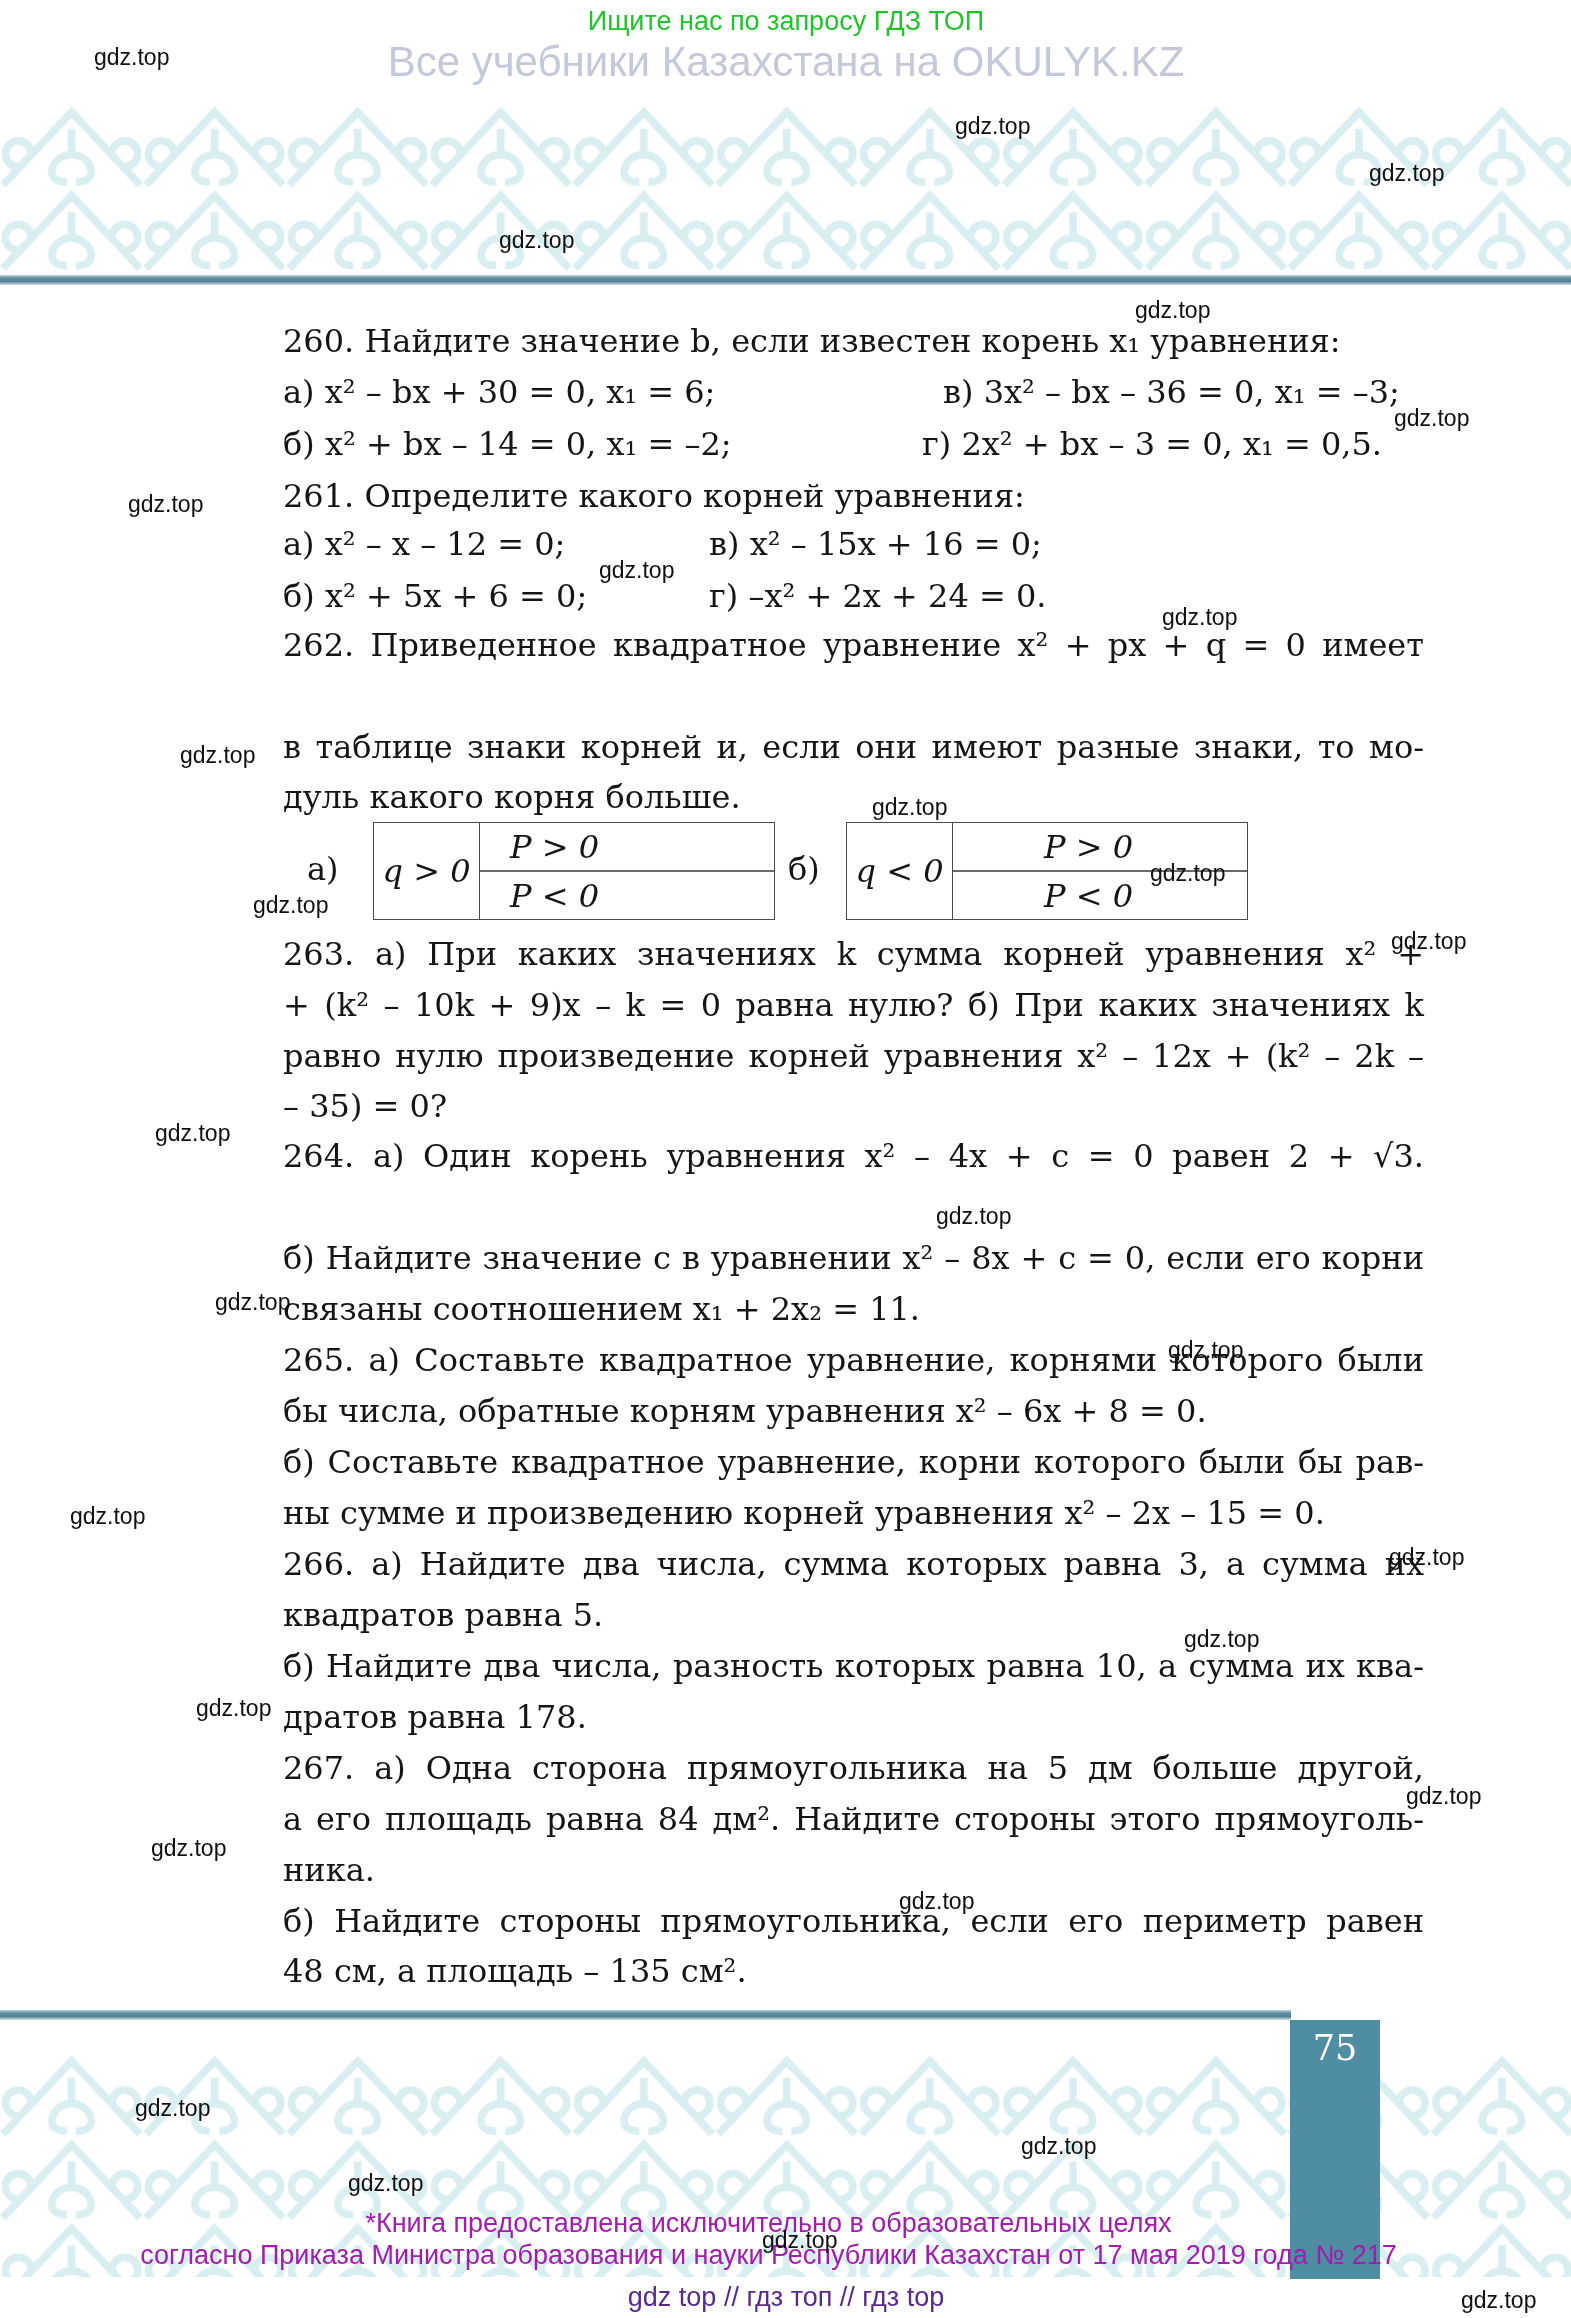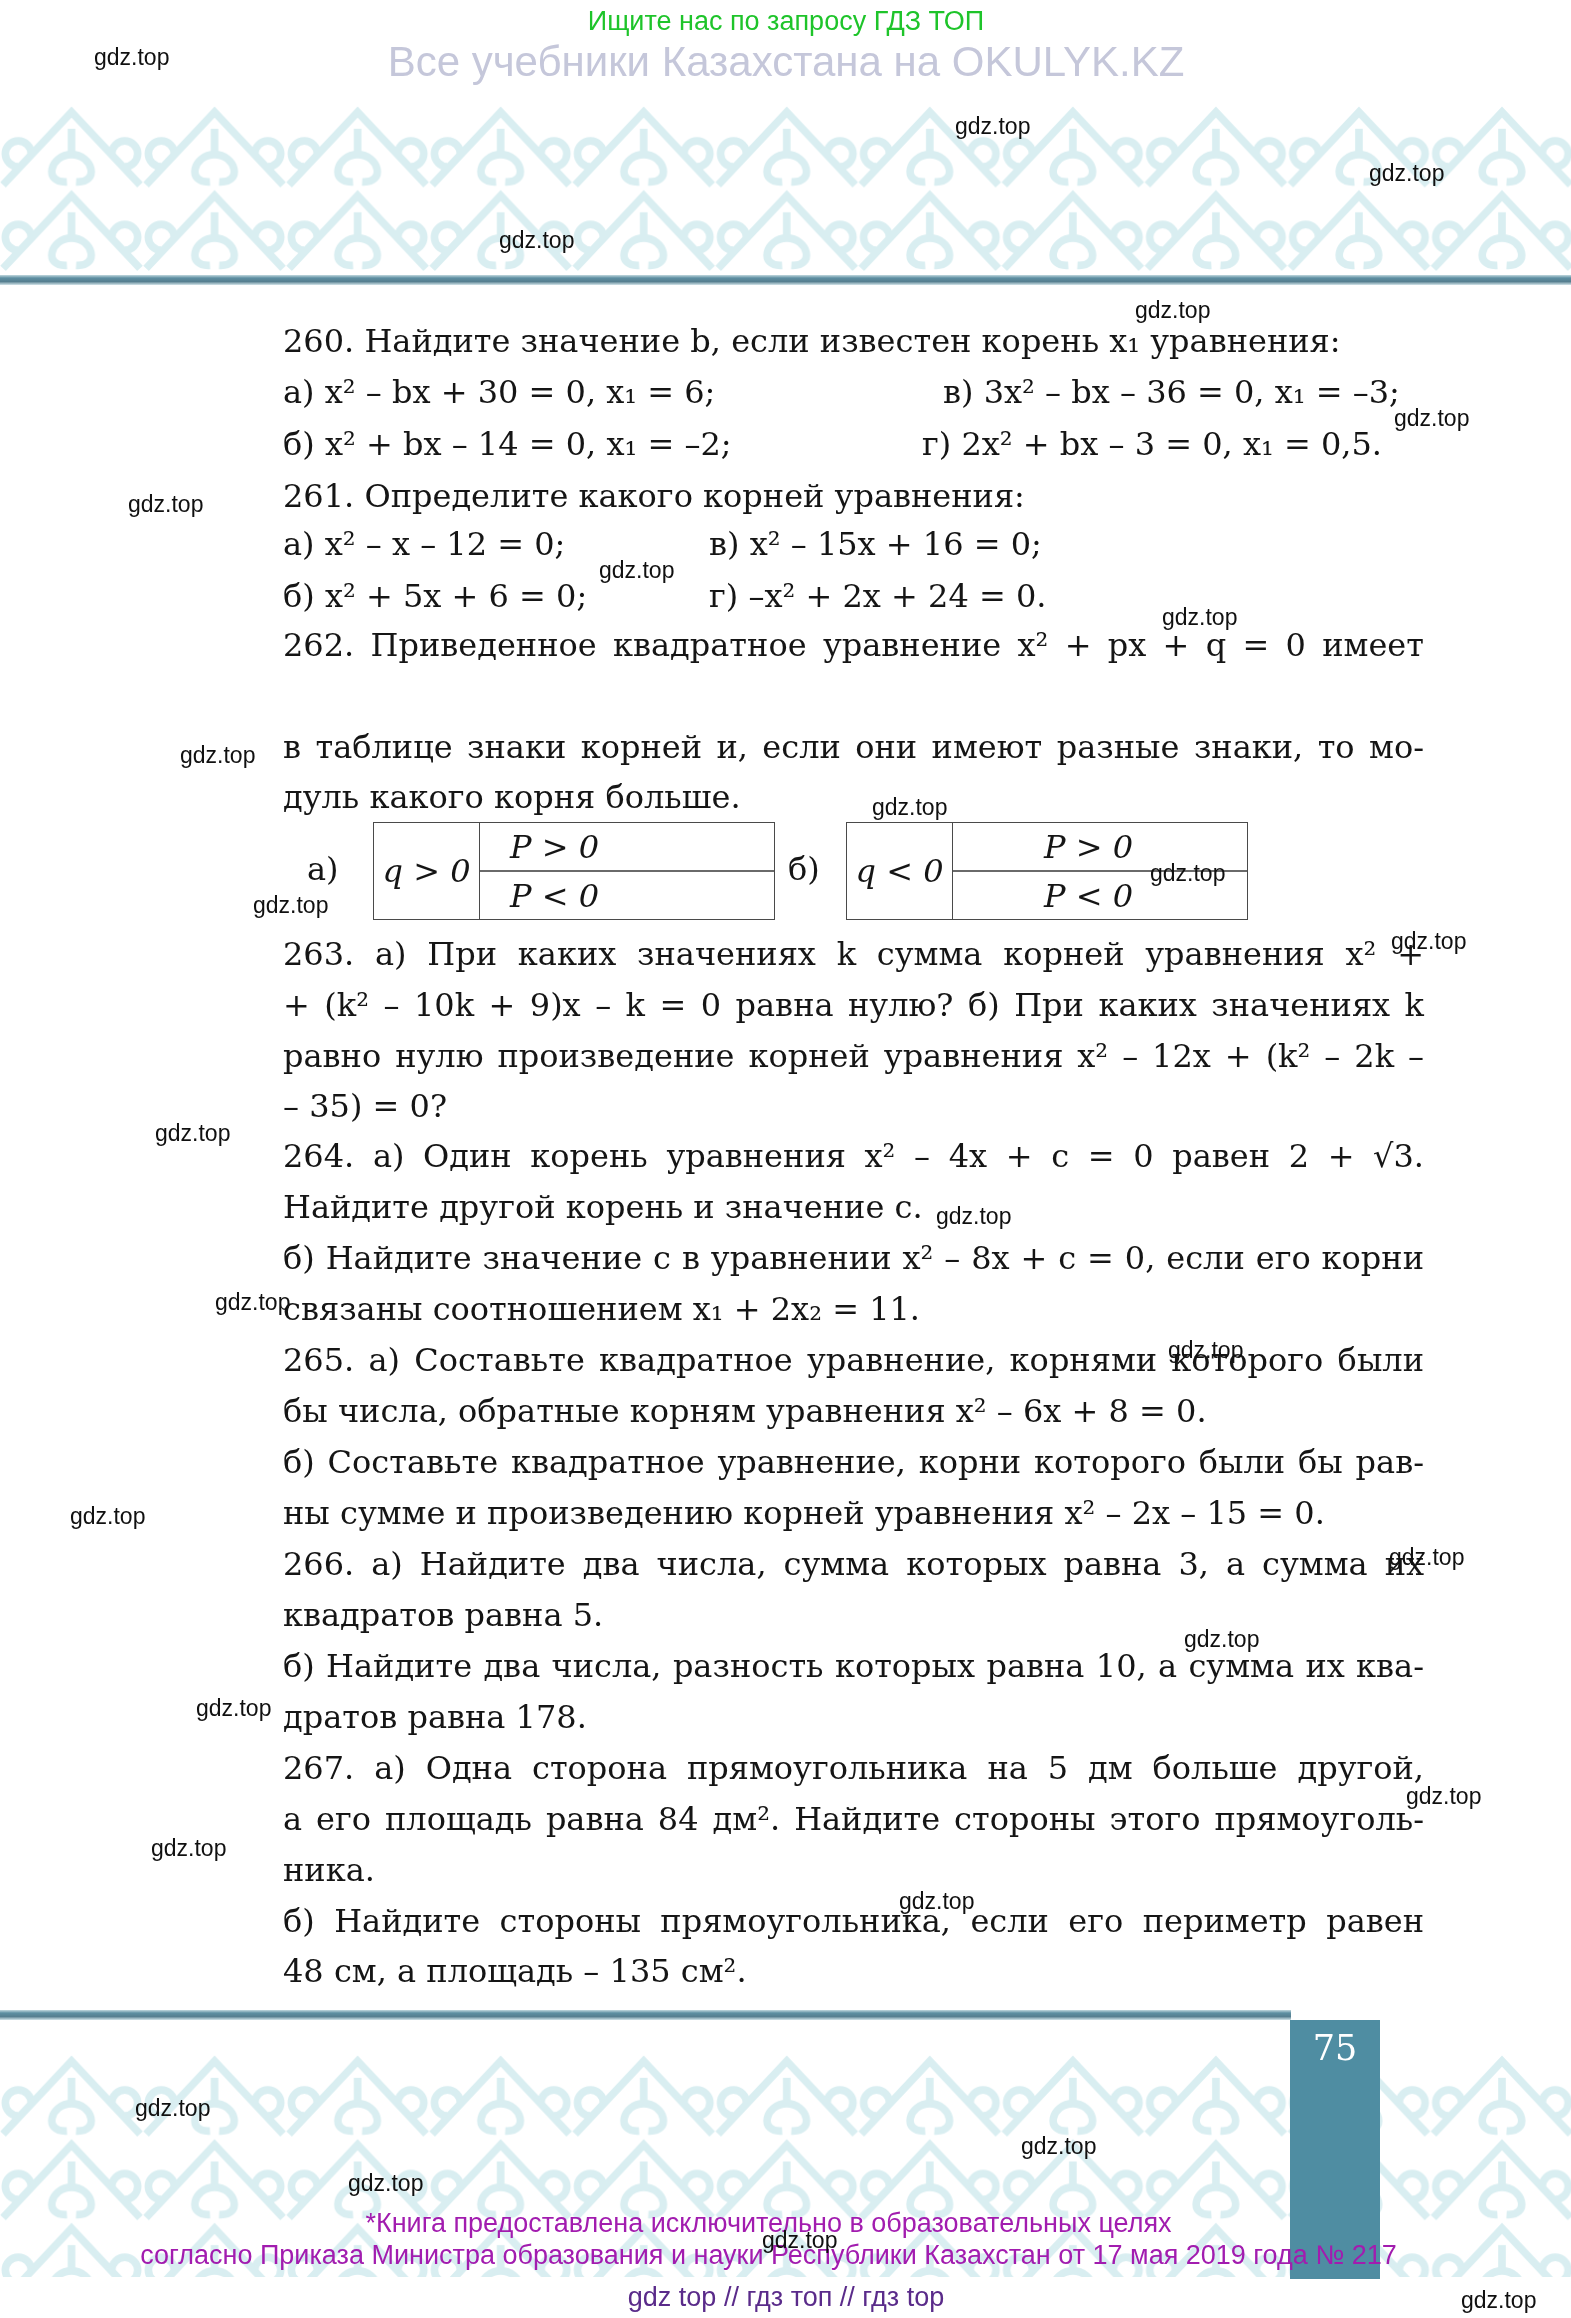--- a/index.html
+++ b/index.html
@@ -147,21 +147,20 @@
     <span>а) При каких значениях k сумма корней уравнения x² +</span>
   </div>
   <div class="line just" style="top:987px;">+ (k² – 10k + 9)x – k = 0 равна нулю? б) При каких значениях k</div>
   <div class="line just" style="top:1038px;">равно нулю произведение корней уравнения x² – 12x + (k² – 2k –</div>
   <div class="line" style="left:283px;top:1088px;">– 35) = 0?</div>
 
   <div class="line just" style="top:1138px;">
     <span class="num">264.</span>
     <span>а) Один корень уравнения x² – 4x + c = 0 равен 2 + √3.</span>
   </div>
-  <div class="line" style="left:283px;top:1189px;">Найдите другой корень и значение c.</div>
   <div class="line just" style="top:1240px;">б) Найдите значение c в уравнении x² – 8x + c = 0, если его корни</div>
   <div class="line" style="left:283px;top:1291px;">связаны соотношением x₁ + 2x₂ = 11.</div>
 
   <div class="line just" style="top:1342px;">
     <span class="num">265.</span>
     <span>а) Составьте квадратное уравнение, корнями которого были</span>
   </div>
   <div class="line" style="left:283px;top:1393px;">бы числа, обратные корням уравнения x² – 6x + 8 = 0.</div>
   <div class="line just" style="top:1444px;">б) Составьте квадратное уравнение, корни которого были бы рав-</div>
   <div class="line" style="left:283px;top:1495px;">ны сумме и произведению корней уравнения x² – 2x – 15 = 0.</div>

